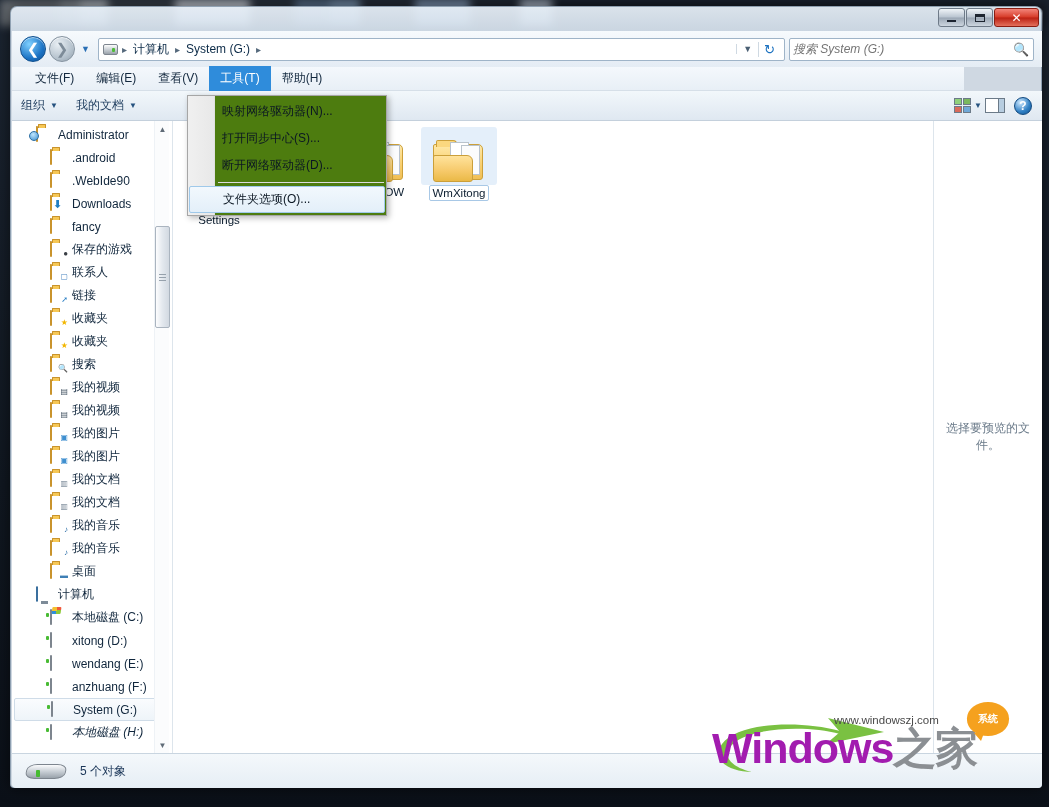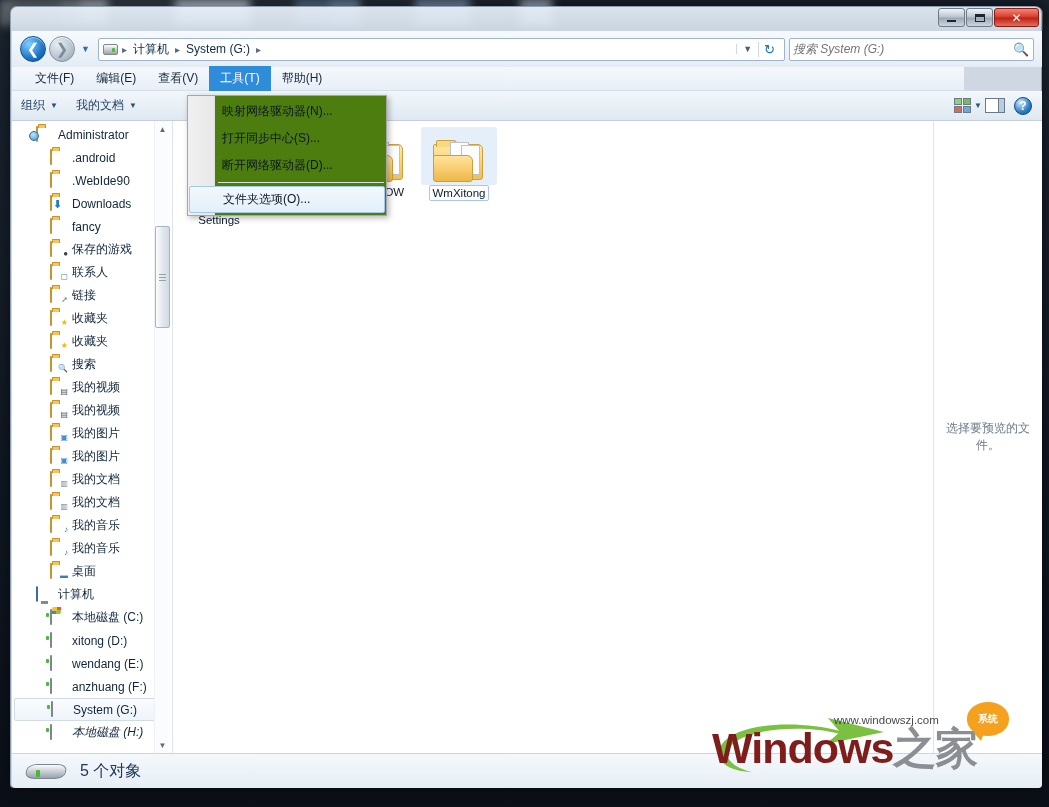--- a/index.html
+++ b/index.html
@@ -306,21 +306,21 @@
   #status-drive .body {
     position:absolute; left:2px; top:6px; width:40px; height:15px;
     background: linear-gradient(180deg,#fbfcfd,#c3cad1 55%, #99a2ab);
     border: 1px solid #7d858e; border-radius: 10px/6px;
     transform: skewX(-12deg);
   }
   #status-drive .led {
     position:absolute; left:12px; top:12px; width:4px; height:7px;
     background:#46bb31; border-radius:1px;
   }
-  #status-text { font-size: 16px; color: #1b3658; }
+  #status-text { font-size: 12px; color: #1b3658; }
 
   
   #dropdown {
     position: absolute; left: 176px; top: 88px; width: 200px;
     background: #4d7c0f; border: 1px solid #a6a6a6;
     box-shadow: 2px 2px 6px rgba(0,0,0,.28); z-index: 60; padding: 2px 0;
   }
   #dropdown .strip {
     position: absolute; left: 0; top: 0; width: 27px; height: 100%;
     background: linear-gradient(90deg,#f0f0f0,#e8e8e8);
@@ -344,21 +344,21 @@
     position: absolute; left: 712px; top: 700px; width: 330px; height: 80px; z-index: 40;
     pointer-events: none;
   }
   #wm-url {
     position: absolute; left: 122px; top: 14px; font-size: 11.5px; color: #4a4a4a;
   }
   #wm-main {
     position: absolute; left: 0px; top: 24px; font-size: 43px; font-weight: bold;
     letter-spacing: -1px; line-height: 48px;
   }
-  .wm-blue { color: #7f1d1d; }
+  .wm-blue { color: #a21caf; }
   .wm-gray { color: #8b8f93; }
   #wm-badge {
     position: absolute; left: 255px; top: 2px; width: 42px; height: 34px;
     background: #f5a11e; border-radius: 50%/48%;
     color: #fff; font-size: 10px; font-weight: bold;
     display: flex; align-items: center; justify-content: center;
   }
   #wm-badge::after {
     content:''; position:absolute; left: 7px; bottom: -5px;
     border-left: 7px solid transparent; border-right: 3px solid transparent;

